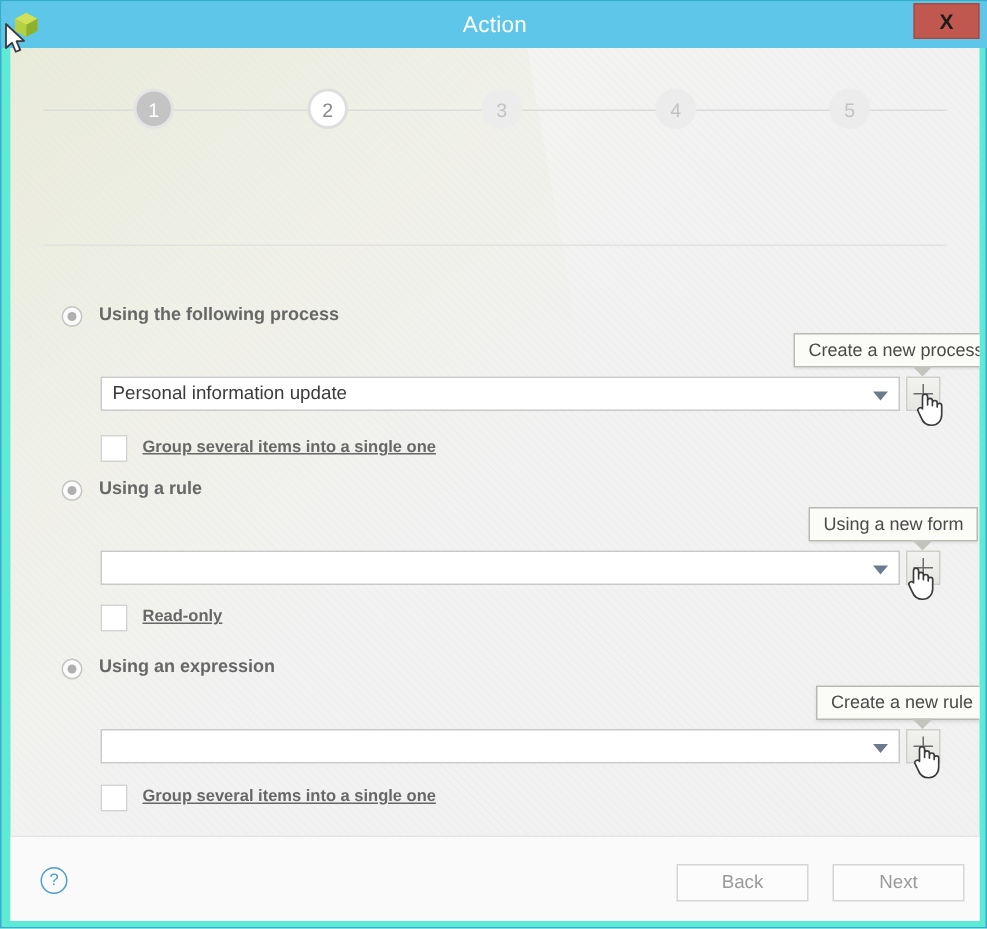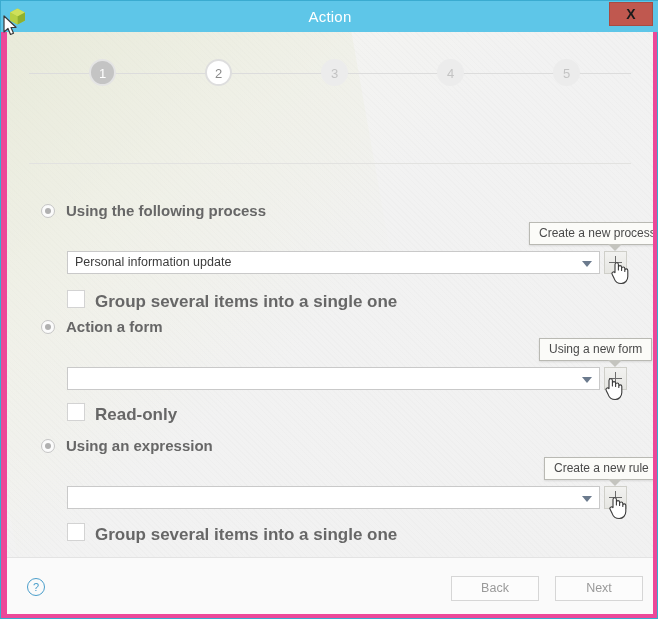--- a/index.html
+++ b/index.html
@@ -12,21 +12,21 @@
     overflow: hidden;
     font-family: "Liberation Sans", sans-serif;
     background: #ffffff;
   }
 
   #window {
     position: relative;
     width: 658px;
     height: 619px;
     box-sizing: border-box;
-    background: #ec4899;
+    background: #5eead4;
     border: 1px solid #3aabd0;
   }
 
   
   #titlebar {
     position: absolute;
     left: 0; top: 0;
     width: 658px;
     height: 31px;
     background: #5ec6e8;
@@ -163,21 +163,21 @@
     content: "";
     position: absolute;
     left: 3px; top: 3px;
     width: 6px; height: 6px;
     border-radius: 50%;
     background: #b0b0b0;
   }
   .radio-label {
     position: absolute;
     left: 25px; top: 0;
-    font-size: 15px;
+    font-size: 12px;
     font-weight: bold;
     color: #676767;
     white-space: nowrap;
     cursor: pointer;
   }
 
   
   .check-row {
     position: absolute;
     left: 60px;
@@ -188,25 +188,26 @@
     left: 0; top: 0;
     width: 18px; height: 18px;
     background: #ffffff;
     border: 1px solid #d3d3d3;
     box-sizing: border-box;
     cursor: pointer;
   }
   .check-label {
     position: absolute;
     left: 28px; top: 2px;
-    font-size: 17px;
+    font-size: 11px;
     font-weight: bold;
     color: #676767;
     white-space: nowrap;
     cursor: pointer;
+    text-decoration: underline;
   }
 
   
   .combo {
     position: absolute;
     left: 60px;
     width: 533px;
     height: 23px;
     background: #ffffff;
     border: 1px solid #c9c9c9;
@@ -391,21 +392,21 @@
         </svg>
       </div>
 
       <div class="check-row" style="top:258px">
         <span class="checkbox"></span>
         <span class="check-label">Group several items into a single one</span>
       </div>
 
       <div class="radio-row" style="top:286px">
         <span class="radio"></span>
-        <span class="radio-label">Action a form</span>
+        <span class="radio-label">Using a rule</span>
       </div>
 
       <div class="tooltip" style="left:532px; top:306px">Using a new form</div>
       <div class="tooltip-tail" style="left:601px; top:328px"></div>
 
       <div class="combo" style="top:335px">
         <span class="combo-value"></span>
         <span class="combo-arrow"></span>
       </div>
       <div class="plus-button" style="left:597px; top:335px"></div>

